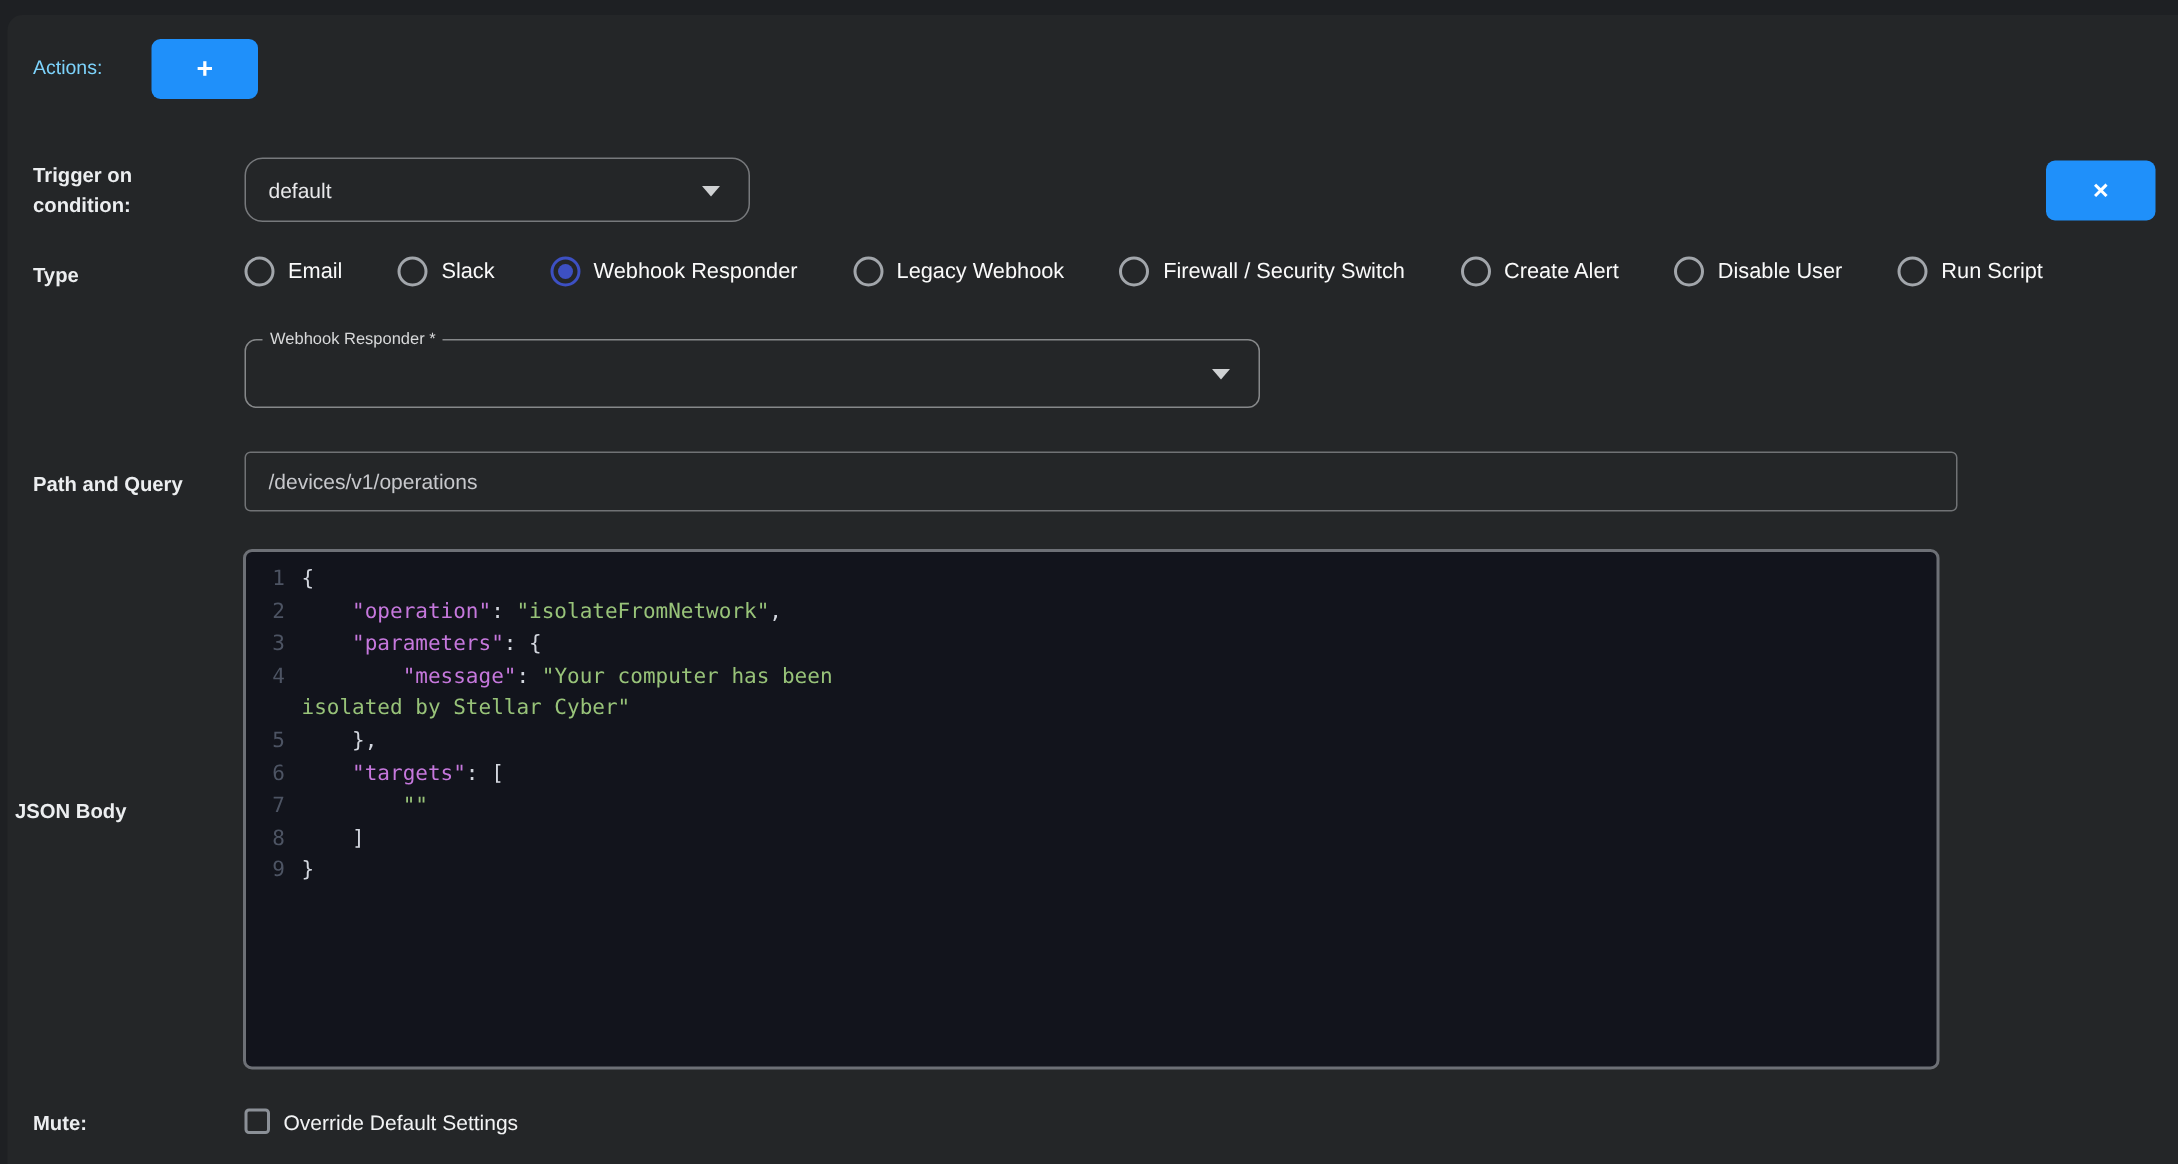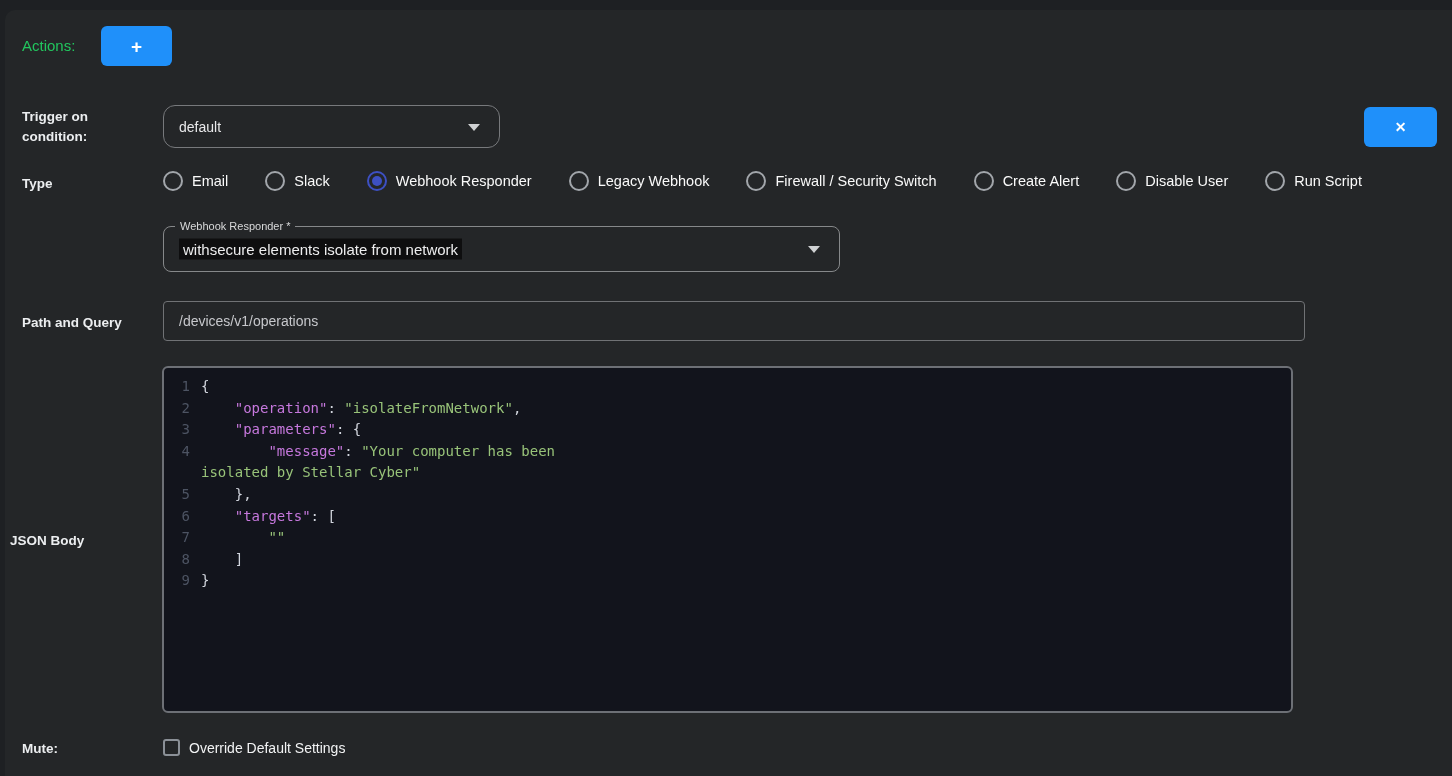--- a/index.html
+++ b/index.html
@@ -13,21 +13,21 @@
   .panel {
     position:absolute; left:5px; top:10px; right:0; bottom:0;
     background:#242628;
     border-top-left-radius:10px;
   }
   .abs { position:absolute; }
 
   .label-bold {
     font-size:13.5px; font-weight:700; color:#eceef0; line-height:20px;
   }
-  .label-plain { font-size:15px; color:#22c55e; }
+  .label-plain { font-size:13px; color:#7dd3fc; }
 
   .blue-btn {
     background:#1f90fa; border:none; border-radius:6px;
     color:#ffffff; display:flex; align-items:center; justify-content:center;
     cursor:pointer;
   }
   .plus-glyph { font-size:19px; font-weight:700; line-height:1; }
   .x-glyph { font-size:14px; font-weight:700; line-height:1; }
 
   .select-box {
@@ -154,23 +154,20 @@
       <span class="radio-label">Disable User</span>
     </div>
     <div class="radio-option">
       <span class="radio-circle"></span>
       <span class="radio-label">Run Script</span>
     </div>
   </div>
 
 <div class="outlined-field" style="left:163px; top:226px; width:677px; height:46px;padding-left:10px;">
   <span class="float-label">Webhook Responder *</span>
-  <span class="field-value">
-    <span class="hl">withsecure elements isolate from network</span>
-  </span>
   <span class="caret-down"></span>
 </div>
 
 <div class="abs label-bold" style="left:22px; top:313px;">Path and Query</div>
 <input class="abs text-input" style="left: 163px; top: 301px; width: 1142px; height: 40px;" value="/devices/v1/operations">
 
 <div class="abs label-bold" style="left:10px; top:531px;">JSON Body</div>
 <div class="abs code-editor" style="left:162px; top:366px; width:1131px; height:347px;">
   <div>
       <div class="code-row"><span class="gutter">1</span><span><span class="tok-p">{</span></span></div>

